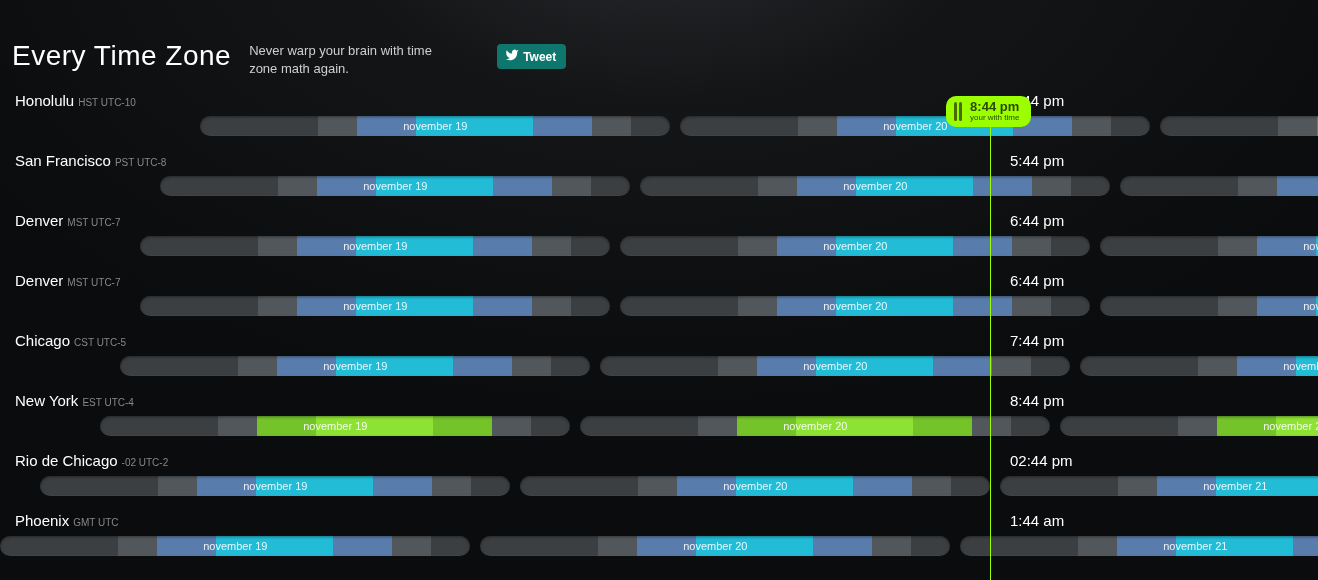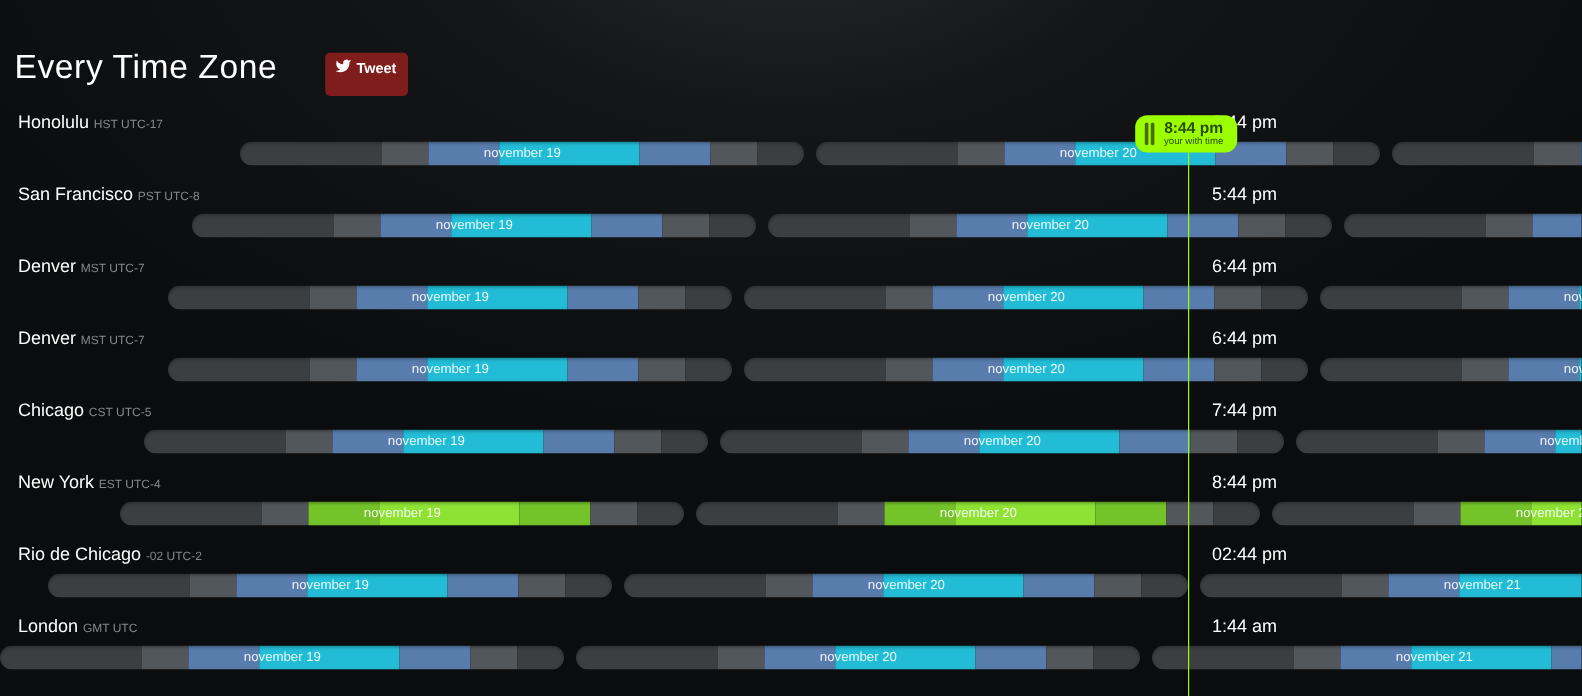--- a/index.html
+++ b/index.html
@@ -14,44 +14,45 @@
   body {
     background: radial-gradient(ellipse 800px 500px at 50% -100px, #2a2c2f 0%, #141517 40%, #0b0c0d 100%);
     position: relative;
   }
 
   
   .header {
     display: flex;
     align-items: flex-start;
     padding: 40px 12px 10px 12px;
+    gap: 18px;
   }
   .title {
     font-size: 28px;
     font-weight: 300;
     letter-spacing: 0.5px;
     white-space: nowrap;
   }
   .tagline {
     font-size: 13px;
     color: #cfcfcf;
     line-height: 1.4;
     max-width: 190px;
     padding-top: 2px;
   }
   .tweet-btn {
     margin-left: 40px;
     margin-top: 4px;
-    background: #7f1d1d;
+    background: #0f766e;
     color: #fff;
     border: none;
     border-radius: 4px;
     font-size: 12px;
     font-weight: 600;
-    padding: 4px 10px 15px 8px;
+    padding: 4px 10px 4px 8px;
     display: inline-flex;
     align-items: center;
     gap: 4px;
     cursor: pointer;
   }
   .tweet-btn svg { width: 14px; height: 14px; fill: #fff; }
 
   
   .now-line {
     position: absolute;
@@ -169,20 +170,21 @@
     border-radius: 10px;
     box-shadow: inset 0 1px 3px rgba(0,0,0,0.4), inset 0 -1px 0 rgba(255,255,255,0.05);
     pointer-events: none;
   }
 </style>
 </head>
 <body>
 
 <div class="header">
   <div class="title">Every Time Zone</div>
+  <div class="tagline">Never warp your brain with time zone math again.</div>
   <button class="tweet-btn">
     <span>
       <svg viewBox="0 0 24 24">
           <path d="M23 3a10.9 10.9 0 0 1-3.14 1.53A4.48 4.48 0 0 0 12 8.5v1A10.66 10.66 0 0 1 3 4s-4 9 5 13a11.64 11.64 0 0 1-7 2c9 5 20 0 20-11.5a4.5 4.5 0 0 0-.08-.83A7.72 7.72 0 0 0 23 3z"></path>
         </svg>
     </span>
     <span>Tweet</span>
   </button>
 </div>
 
@@ -191,21 +193,21 @@
   <div class="handle">
       <span></span>
       <span></span>
     </div>
   <div class="t1">8:44 pm</div>
   <div class="t2">your with time</div>
 </div>
 
 <div class="rows">
     <div class="row">
-      <div class="row-label"><span>Honolulu</span><span class="tz">HST UTC-17</span></div>
+      <div class="row-label"><span>Honolulu</span><span class="tz">HST UTC-10</span></div>
       <div class="row-time" style="left: 1010px;">3:44 pm</div>
       <div class="track">
         <div class="day" style="left: 200.334px; width: 470px;">
           <div class="seg night1" style="left: 0px; width: 117.5px;"></div>
           <div class="seg dusk1" style="left: 117.5px; width: 39.1667px;"></div>
           <div class="seg morn" style="left: 156.667px; width: 58.75px;"></div>
           <div class="seg midday" style="left: 215.417px; width: 117.5px;"></div>
           <div class="seg aft" style="left: 332.917px; width: 58.75px;"></div>
           <div class="seg dusk2" style="left: 391.667px; width: 39.1667px;"></div>
           <div class="seg night2" style="left: 430.833px; width: 39.1667px;"></div>
@@ -420,21 +422,21 @@
         <div class="day" style="left: 1000.33px; width: 470px;">
           <div class="seg night1" style="left: 0px; width: 117.5px;"></div>
           <div class="seg dusk1" style="left: 117.5px; width: 39.1667px;"></div>
           <div class="seg morn" style="left: 156.667px; width: 58.75px;"></div>
           <div class="seg midday" style="left: 215.417px; width: 117.5px;"></div>
           <div class="lbl">november 21</div>
         </div>
       </div>
     </div>
     <div class="row">
-      <div class="row-label"><span>London</span><span class="tz">GMT UTC</span></div>
+      <div class="row-label"><span>Phoenix</span><span class="tz">GMT UTC</span></div>
       <div class="row-time" style="left: 1010px;">1:44 am</div>
       <div class="track">
         <div class="day" style="left: 0.334px; width: 470px;">
           <div class="seg night1" style="left: 0px; width: 117.5px;"></div>
           <div class="seg dusk1" style="left: 117.5px; width: 39.1667px;"></div>
           <div class="seg morn" style="left: 156.667px; width: 58.75px;"></div>
           <div class="seg midday" style="left: 215.417px; width: 117.5px;"></div>
           <div class="seg aft" style="left: 332.917px; width: 58.75px;"></div>
           <div class="seg dusk2" style="left: 391.667px; width: 39.1667px;"></div>
           <div class="seg night2" style="left: 430.833px; width: 39.1667px;"></div>

